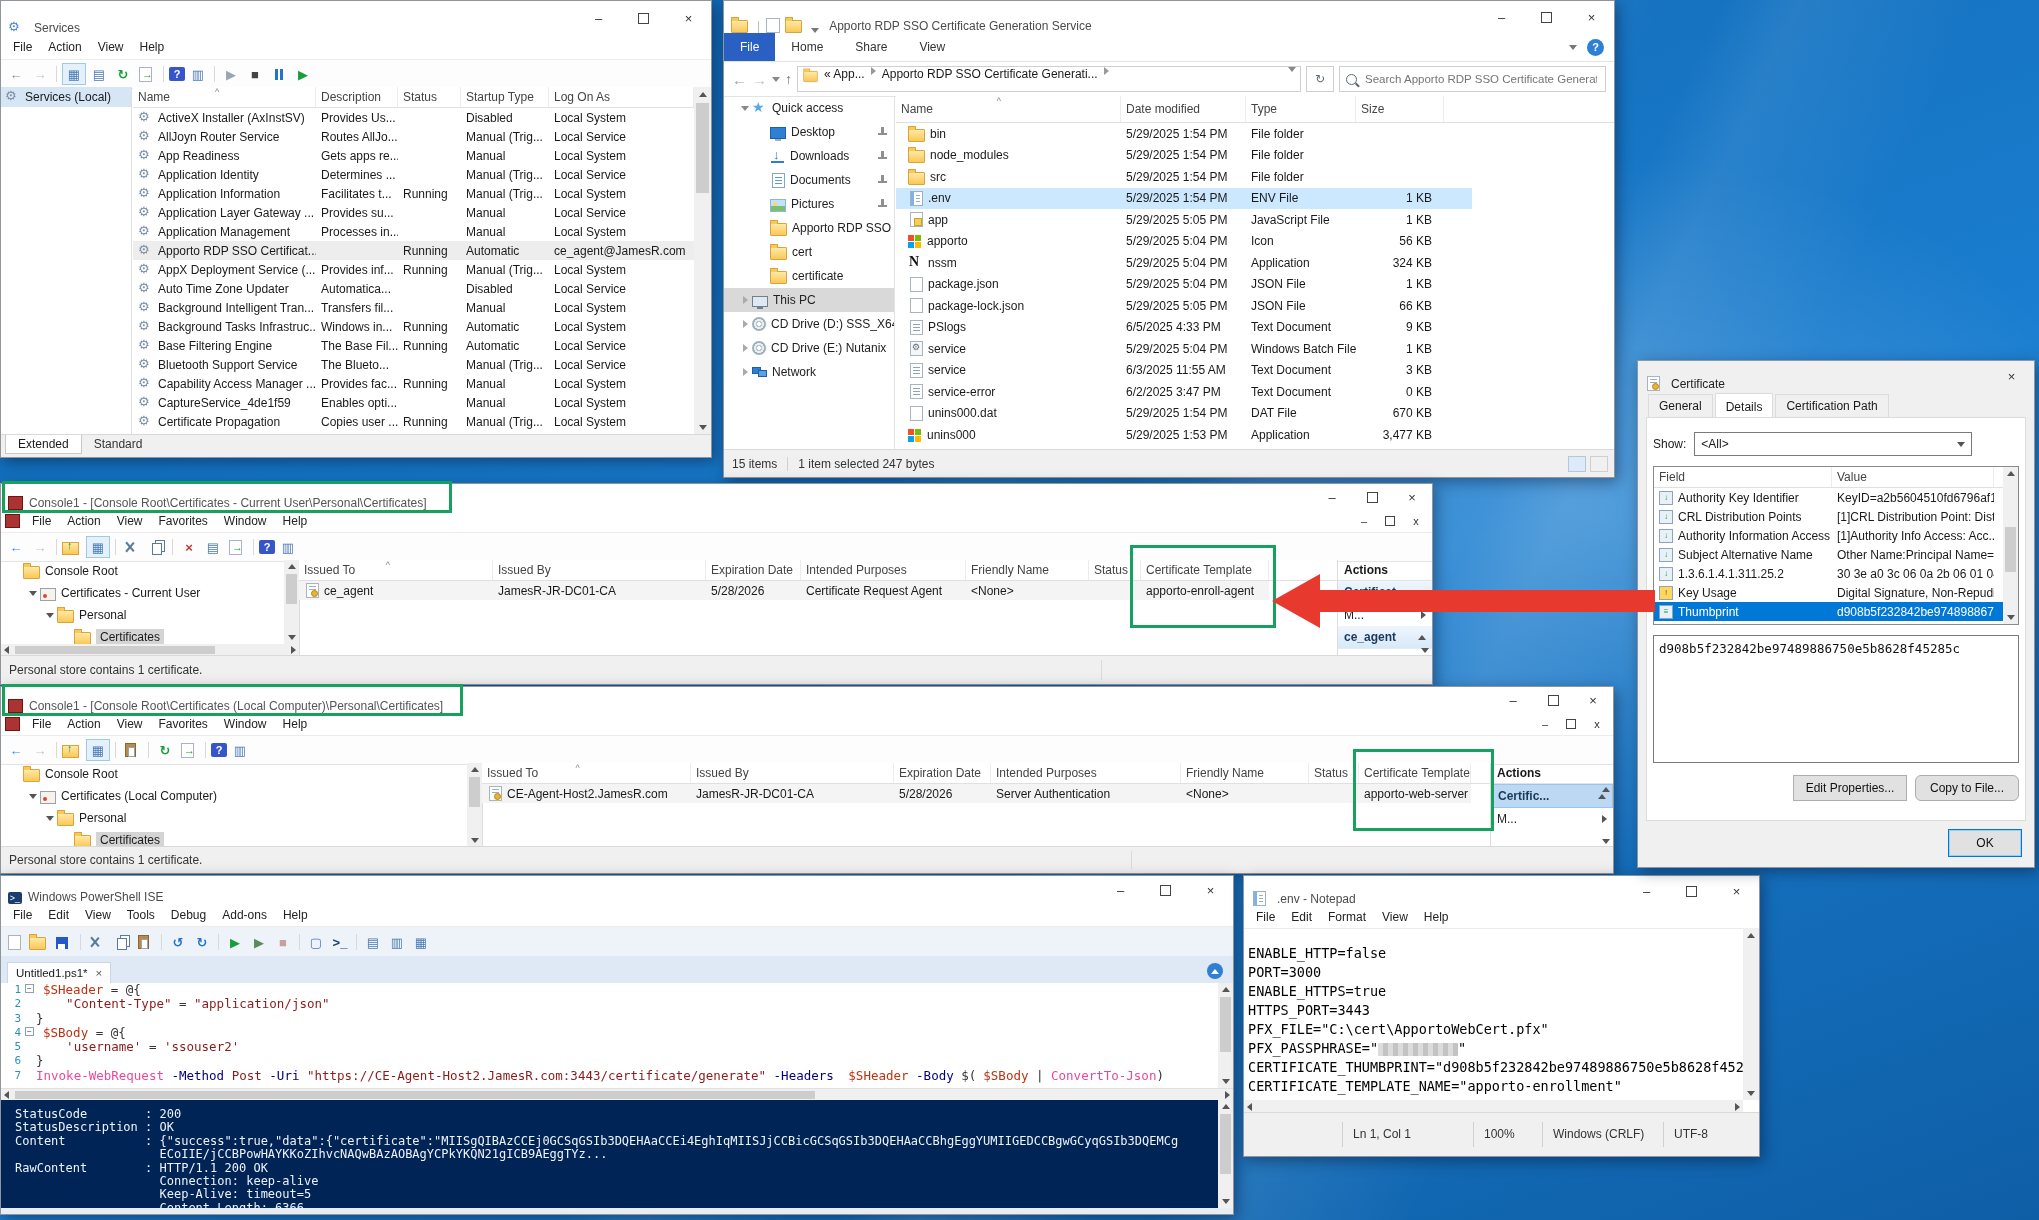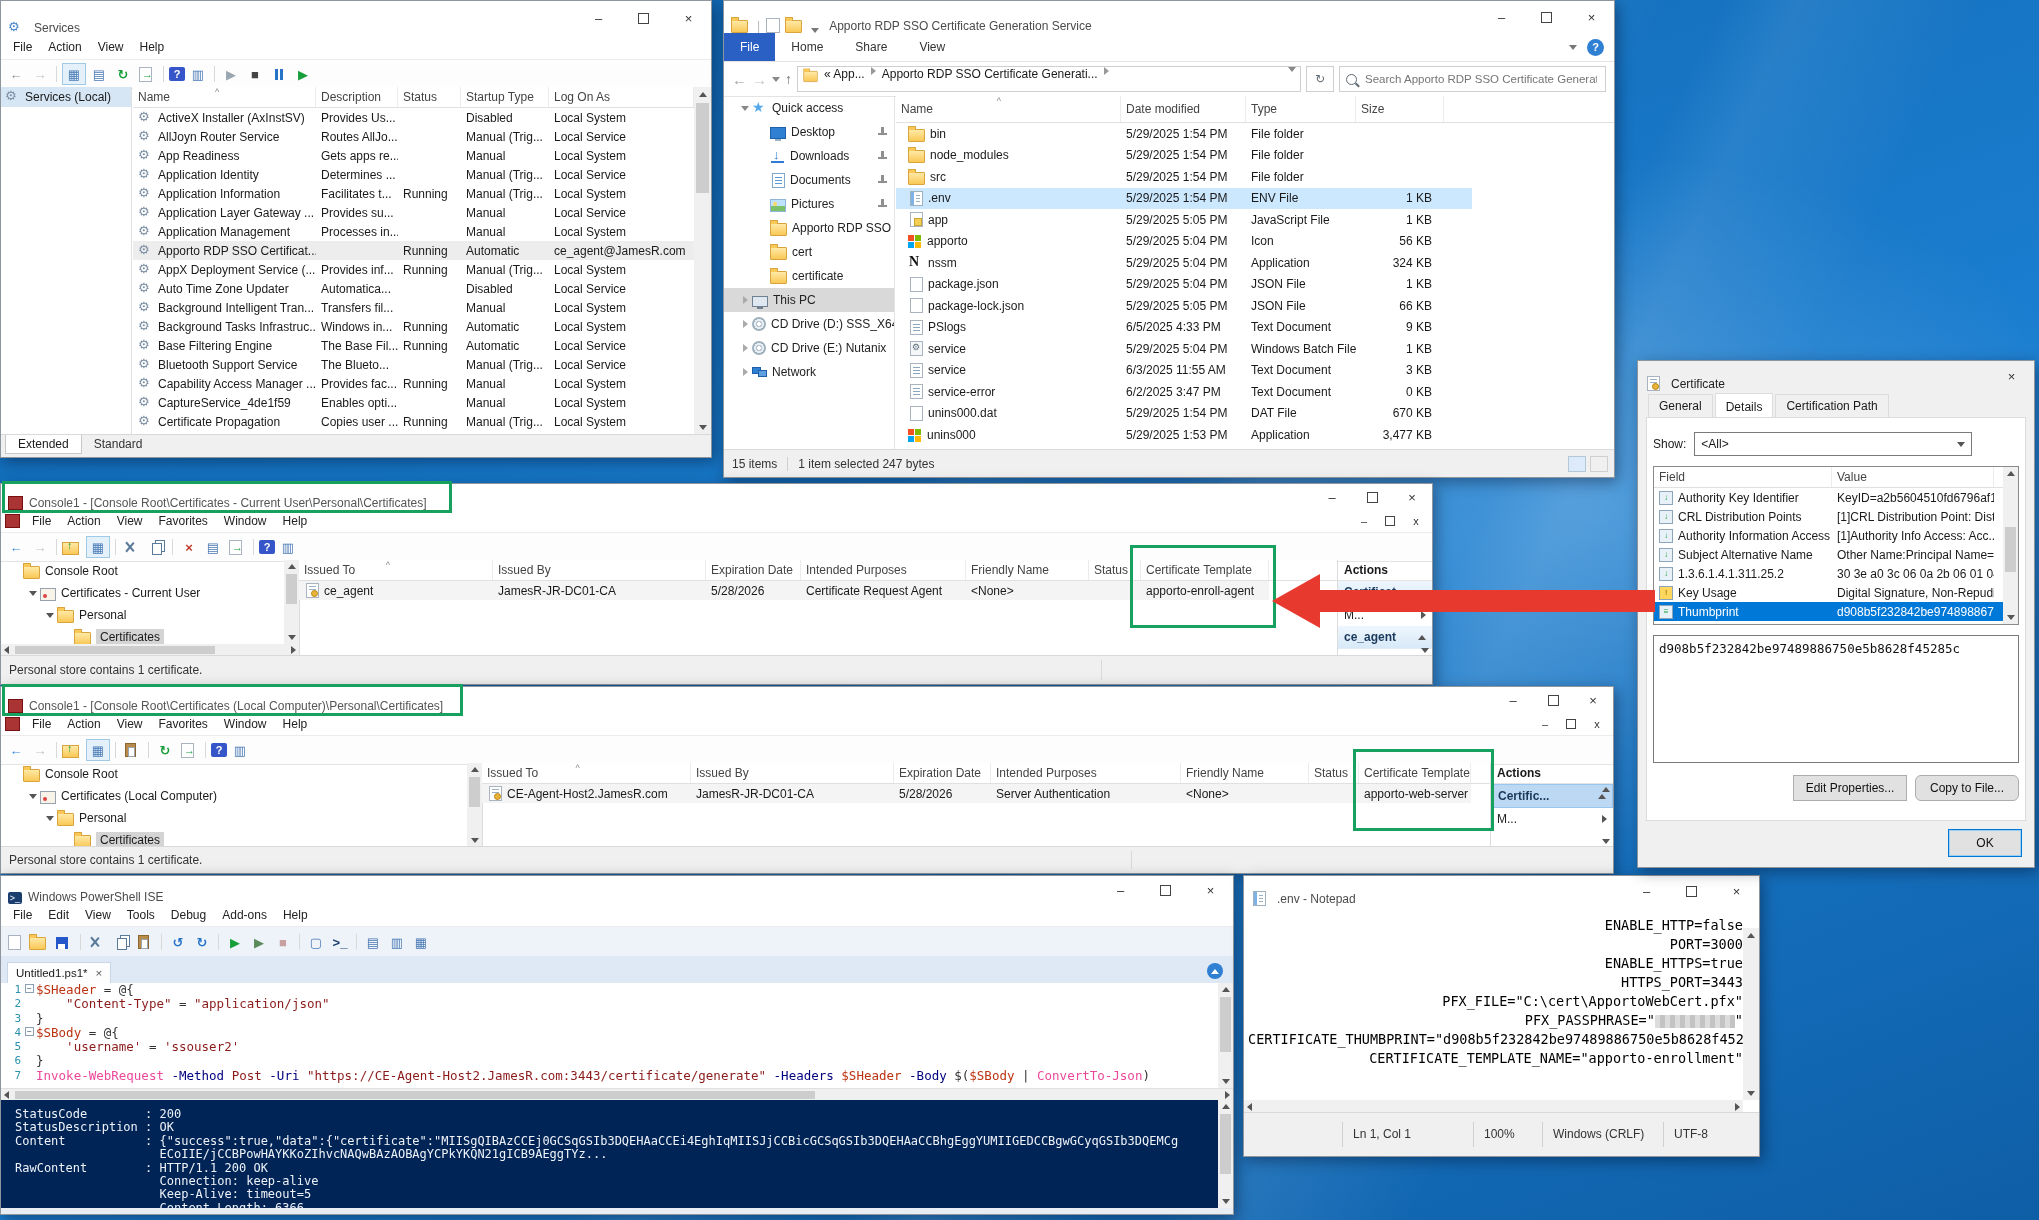--- a/index.html
+++ b/index.html
@@ -102,21 +102,21 @@
   .pausebars{display:inline-flex;gap:2px;}
   .pausebars span{width:3px;height:11px;background:#2574c8;display:inline-block;}
   .pin{width:13px;height:13px;position:relative;margin-left:auto;margin-right:6px;flex:none;}
   .pin::before{content:"";position:absolute;left:6px;top:1px;width:3px;height:6px;background:#8f8f8f;}
   .pin::after{content:"";position:absolute;left:3px;top:7px;width:9px;height:2px;background:#8f8f8f;box-shadow:4px 3px 0 -1.2px #8f8f8f;}
   .mag{width:9px;height:9px;border:1.6px solid #5f6a73;border-radius:50%;position:relative;display:inline-block;}
   .mag::after{content:"";position:absolute;width:5px;height:1.6px;background:#5f6a73;transform:rotate(45deg);right:-4px;bottom:-2px;}
   
   .statusbar{position:absolute;left:0;right:0;bottom:0;background:#f0f0f0;border-top:1px solid #d9d9d9;display:flex;align-items:center;padding-left:8px;color:#333;}
   
-  .tok-c{color:#ec4899;} .tok-p{color:#000080;} .tok-s{color:#8b1a1a;} .tok-v{color:#bb3311;} .tok-o{color:#333;}
+  .tok-c{color:#ec4899;} .tok-p{color:#000080;} .tok-s{color:#8b1a1a;} .tok-v{color:#bb3311;margin-left:7px;} .tok-o{color:#333;}
   .code-line{white-space:pre;font-family:"DejaVu Sans Mono",monospace;font-size:12.5px;line-height:14.3px;display:flex;}
   .gut{width:20px;text-align:right;color:#2b91af;flex:none;padding-right:4px;font-size:11px;}
   .fold{width:11px;flex:none;position:relative;}
   .fold.on::before{content:"−";position:absolute;left:0;top:1px;width:7px;height:7px;border:1px solid #8ca0b5;font-size:8px;line-height:7px;text-align:center;color:#44607a;background:#fff;}
   .redact{display:inline-block;width:80px;height:13px;vertical-align:middle;border-radius:1px;
      background:repeating-linear-gradient(90deg,#dcdcdc 0 5px,#c3c3c3 5px 10px);}
   .annot-box{position:absolute;border:3px solid var(--green);z-index:95;pointer-events:none;}
   .btn{background:#e1e1e1;border:1px solid #adadad;display:flex;align-items:center;justify-content:center;color:#111;}
   .navitem{display:flex;align-items:center;height:24px;color:#222;}
   .navlabel{white-space:nowrap;overflow:hidden;}
@@ -1076,21 +1076,21 @@
       <span class="wbtn">×</span>
     </span>
   </div>
   <div class="menubar" style="height:22px;">
       <span class="menu-item">File</span>
       <span class="menu-item">Edit</span>
       <span class="menu-item">Format</span>
       <span class="menu-item">View</span>
       <span class="menu-item">Help</span>
     </div>
-  <div class="abs" style="left:0;top:36px;right:16px;height:172px;background:#fff;overflow:hidden;padding:4px 0 0 4px;text-align:right;" id="np-text">
+  <div class="abs" style="left:0;top:64px;right:16px;height:172px;background:#fff;overflow:hidden;padding:4px 0 0 4px;" id="np-text">
       <div style="white-space: pre; font-family: &quot;DejaVu Sans Mono&quot;, monospace; font-size: 13.5px; line-height: 19px; color: rgb(0, 0, 0);">ENABLE_HTTP=false</div>
       <div style="white-space: pre; font-family: &quot;DejaVu Sans Mono&quot;, monospace; font-size: 13.5px; line-height: 19px; color: rgb(0, 0, 0);">PORT=3000</div>
       <div style="white-space: pre; font-family: &quot;DejaVu Sans Mono&quot;, monospace; font-size: 13.5px; line-height: 19px; color: rgb(0, 0, 0);">ENABLE_HTTPS=true</div>
       <div style="white-space: pre; font-family: &quot;DejaVu Sans Mono&quot;, monospace; font-size: 13.5px; line-height: 19px; color: rgb(0, 0, 0);">HTTPS_PORT=3443</div>
       <div style="white-space: pre; font-family: &quot;DejaVu Sans Mono&quot;, monospace; font-size: 13.5px; line-height: 19px; color: rgb(0, 0, 0);">PFX_FILE="C:\cert\ApportoWebCert.pfx"</div>
       <div style="white-space: pre; font-family: &quot;DejaVu Sans Mono&quot;, monospace; font-size: 13.5px; line-height: 19px; color: rgb(0, 0, 0);"><span>PFX_PASSPHRASE="</span><span class="redact"></span><span>"</span></div>
       <div style="white-space: pre; font-family: &quot;DejaVu Sans Mono&quot;, monospace; font-size: 13.5px; line-height: 19px; color: rgb(0, 0, 0);">CERTIFICATE_THUMBPRINT="d908b5f232842be97489886750e5b8628f45285c"</div>
       <div style="white-space: pre; font-family: &quot;DejaVu Sans Mono&quot;, monospace; font-size: 13.5px; line-height: 19px; color: rgb(0, 0, 0);">CERTIFICATE_TEMPLATE_NAME="apporto-enrollment"</div>
     </div>
   <div class="sbar" style="right:0;top:52px;width:16px;height:172px;">

